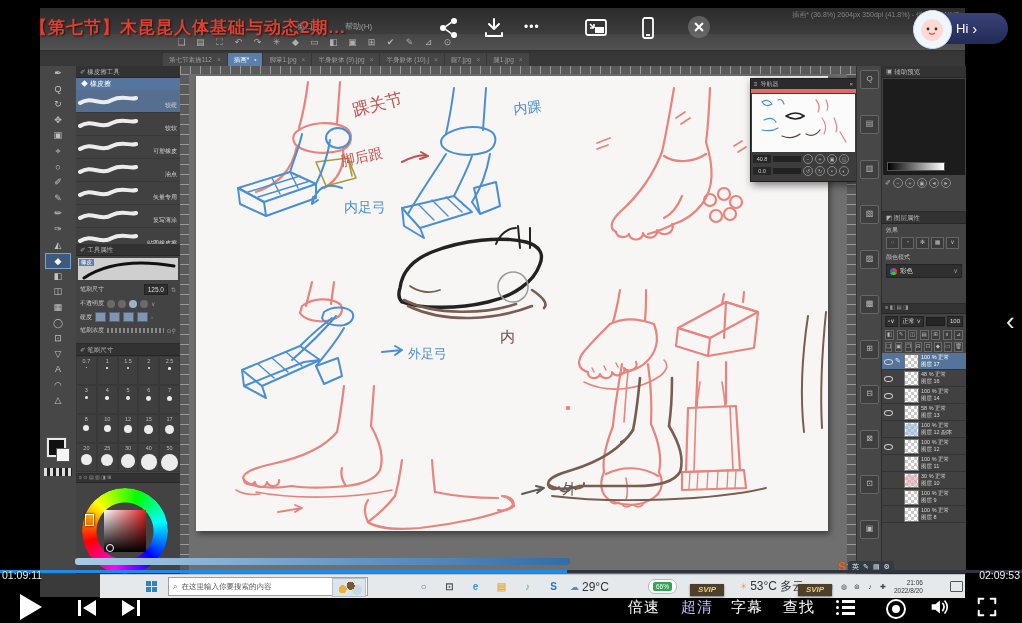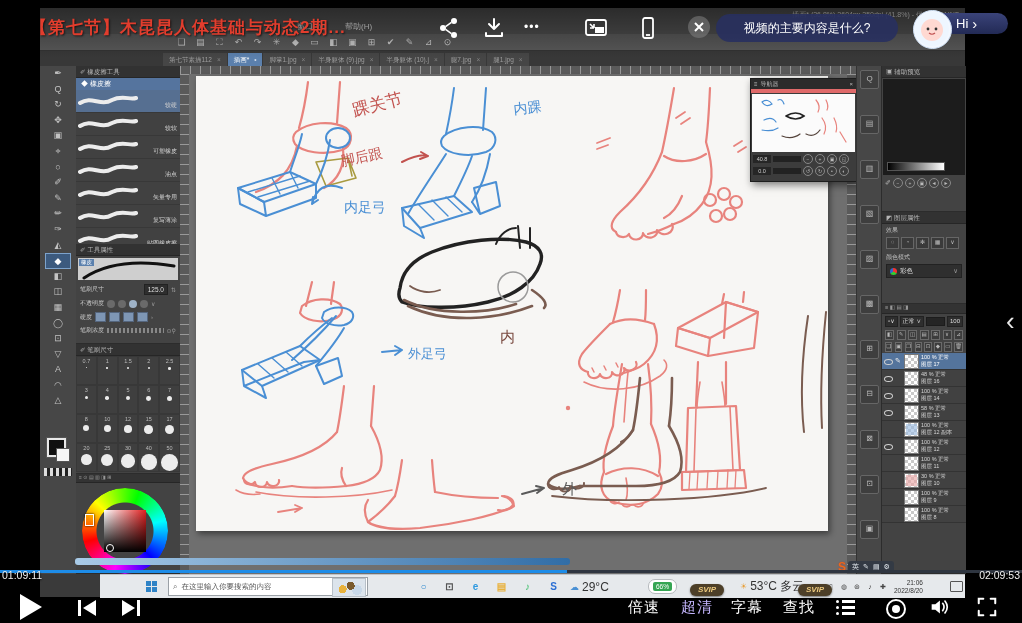--- a/index.html
+++ b/index.html
@@ -119,29 +119,29 @@
   .clock{display:flex;flex-direction:column;align-items:flex-end;font-size:6.5px;color:#333;line-height:8px;}
   .bubble{width:11px;height:9px;border:1px solid #555;border-radius:1px;}
   .imebar{left:798px;top:552px;width:114px;height:14px;display:flex;align-items:center;gap:2px;}
   .imeS{color:#e86a1e;font-weight:bold;font-size:12px;text-shadow:0 0 1px #a33;}
   .imepill{background:#333a44;border-radius:3px;height:12px;display:flex;align-items:center;gap:4px;padding:0 4px;color:#dfe5ea;font-size:7px;}
   
   .topshade{left:0;top:0;width:1022px;height:58px;background:linear-gradient(rgba(0,0,0,.5),rgba(0,0,0,0));}
   .vtitle{left:30px;top:16px;font-size:17px;font-weight:bold;letter-spacing:1px;text-shadow:1px 1px 2px rgba(0,0,0,.65);}
   .topico{top:16px;width:24px;height:24px;color:#fff;}
   .aipill{left:716px;top:14px;width:182px;height:28px;background:rgba(40,48,94,.92);border-radius:15px;color:#fff;font-size:12px;line-height:28px;text-align:center;}
-  .hipill{left:928px;top:13px;width:80px;height:21px;background:linear-gradient(180deg,#3a4379,#222a55);border-radius:16px;color:#fff;font-size:13px;display:flex;align-items:center;}
+  .hipill{left:928px;top:13px;width:80px;height:31px;background:linear-gradient(180deg,#3a4379,#222a55);border-radius:16px;color:#fff;font-size:13px;display:flex;align-items:center;}
   .avatar{position:absolute;left:-15px;top:-3px;width:37px;height:37px;border-radius:50%;background:#f3f8ff;border:1px solid #cfe0f5;}
   .progress{left:0;top:570px;width:1022px;height:3px;background:#2e3540;}
   .progress .played{height:3px;background:#1d8ce8;}
   .ptime{top:569px;font-size:10.5px;color:#f0f0f0;text-shadow:0 1px 2px #000;}
   .playtri{left:20px;top:594px;width:0;height:0;border-left:22px solid #fff;border-top:13px solid transparent;border-bottom:13px solid transparent;}
   .skipbtn{top:599px;width:22px;height:18px;}
   .ctl-label{top:598px;font-size:15px;color:#fff;letter-spacing:1px;text-shadow:0 1px 2px #000;}
-  .svip{top:584px;width:34px;height:12px;background:#4d3f28;border-radius:6px;color:#ecc97e;font-size:8px;font-weight:bold;font-style:italic;line-height:12px;text-align:center;box-shadow:0 1px 2px rgba(0,0,0,.5);}
+  .svip{top:584px;width:34px;height:12px;background:#4d3f28;border-radius:0;color:#ecc97e;font-size:8px;font-weight:bold;font-style:italic;line-height:12px;text-align:center;box-shadow:0 1px 2px rgba(0,0,0,.5);}
   .icon24{top:596px;width:22px;height:22px;}
   .listico{top:600px;}
   .listico .li{display:flex;align-items:center;gap:3px;margin-bottom:3px;}
   .listico .li i{width:3px;height:3px;border-radius:50%;background:#fff;}
   .listico .li b{width:13px;height:2.5px;background:#fff;}
   .recico{top:599px;width:16px;height:16px;border:2px solid #fff;border-radius:50%;}
   .recico::after{content:"";position:absolute;left:4px;top:4px;width:8px;height:8px;border-radius:50%;background:#fff;}
   .chevron{left:1006px;top:306px;font-size:26px;color:#e8e8e8;text-shadow:0 0 3px #000;}
   svg{display:block;}
   .skline{fill:none;stroke-linecap:round;stroke-linejoin:round;}
@@ -883,21 +883,20 @@
         <rect x="7" y="2" width="10" height="20" rx="2"></rect>
         <line x1="10" y1="19" x2="14" y2="19"></line>
       </g>
   </svg>
   <div class="ab" style="left:688px;top:16px;width:22px;height:22px;border-radius:50%;background:rgba(130,130,130,.55)">
     <svg viewBox="0 0 22 22">
         <path d="M7,7 L15,15 M15,7 L7,15" stroke="#fff" stroke-width="2"></path>
       </svg>
   </div>
 
-  <div class="ab aipill">视频的主要内容是什么?</div>
   <div class="ab hipill">
     <span class="avatar">
       <svg viewBox="0 0 37 37">
           <circle cx="18" cy="18" r="17" fill="#eef6ff"></circle>
           <circle cx="18" cy="19" r="11" fill="#ffd9d2"></circle>
           <circle cx="14" cy="18" r="1.4" fill="#333"></circle>
           <circle cx="22" cy="18" r="1.4" fill="#333"></circle>
           <path d="M15,22 q3,2.5 6,0" stroke="#c05050" stroke-width="1.2" fill="none"></path>
         </svg>
     </span>

